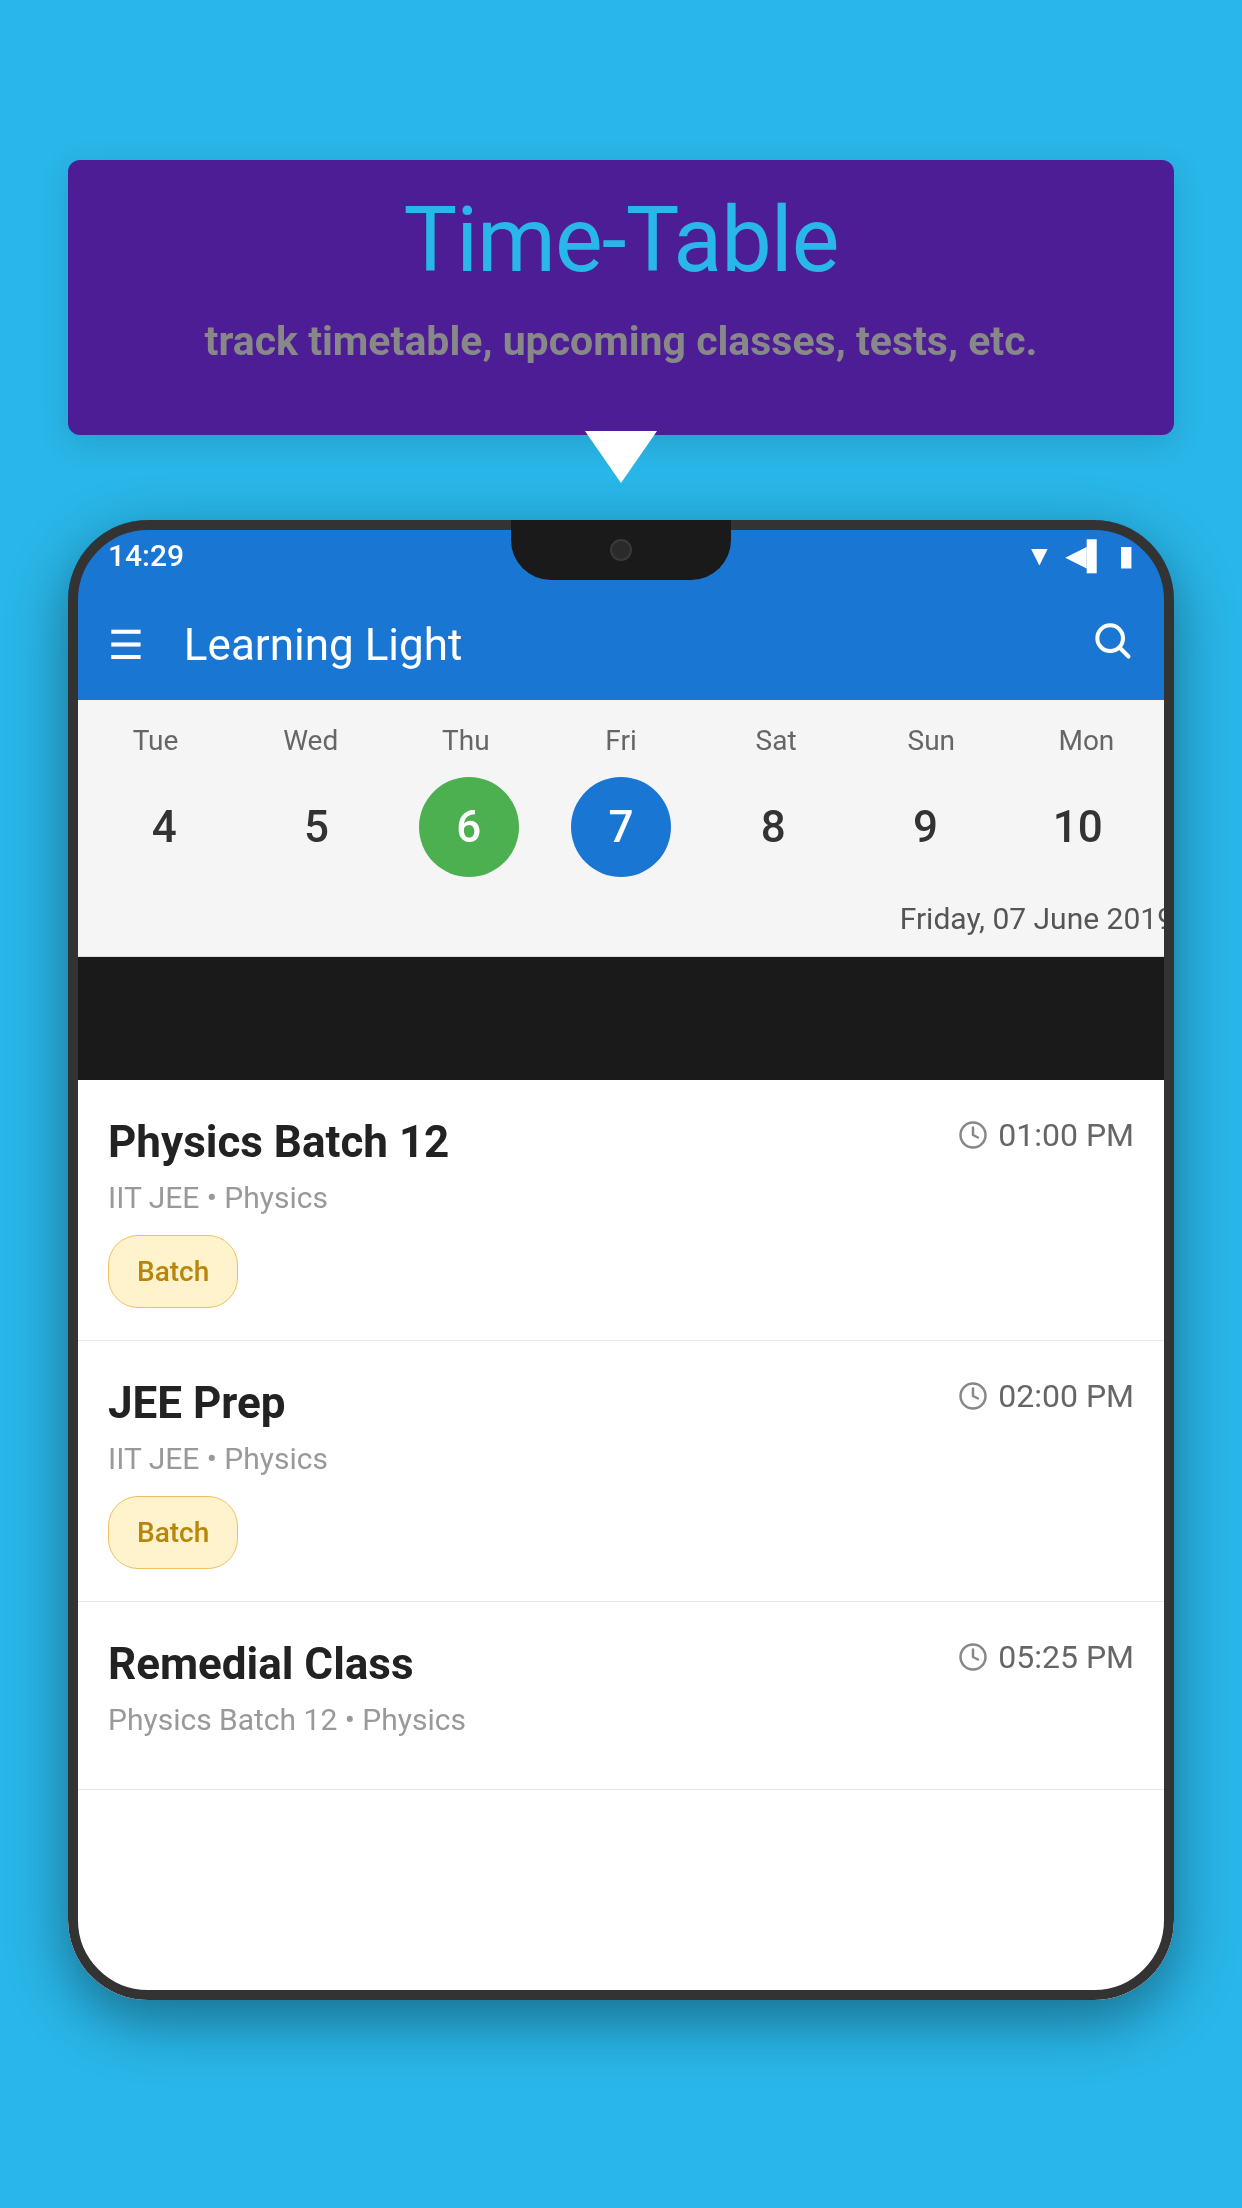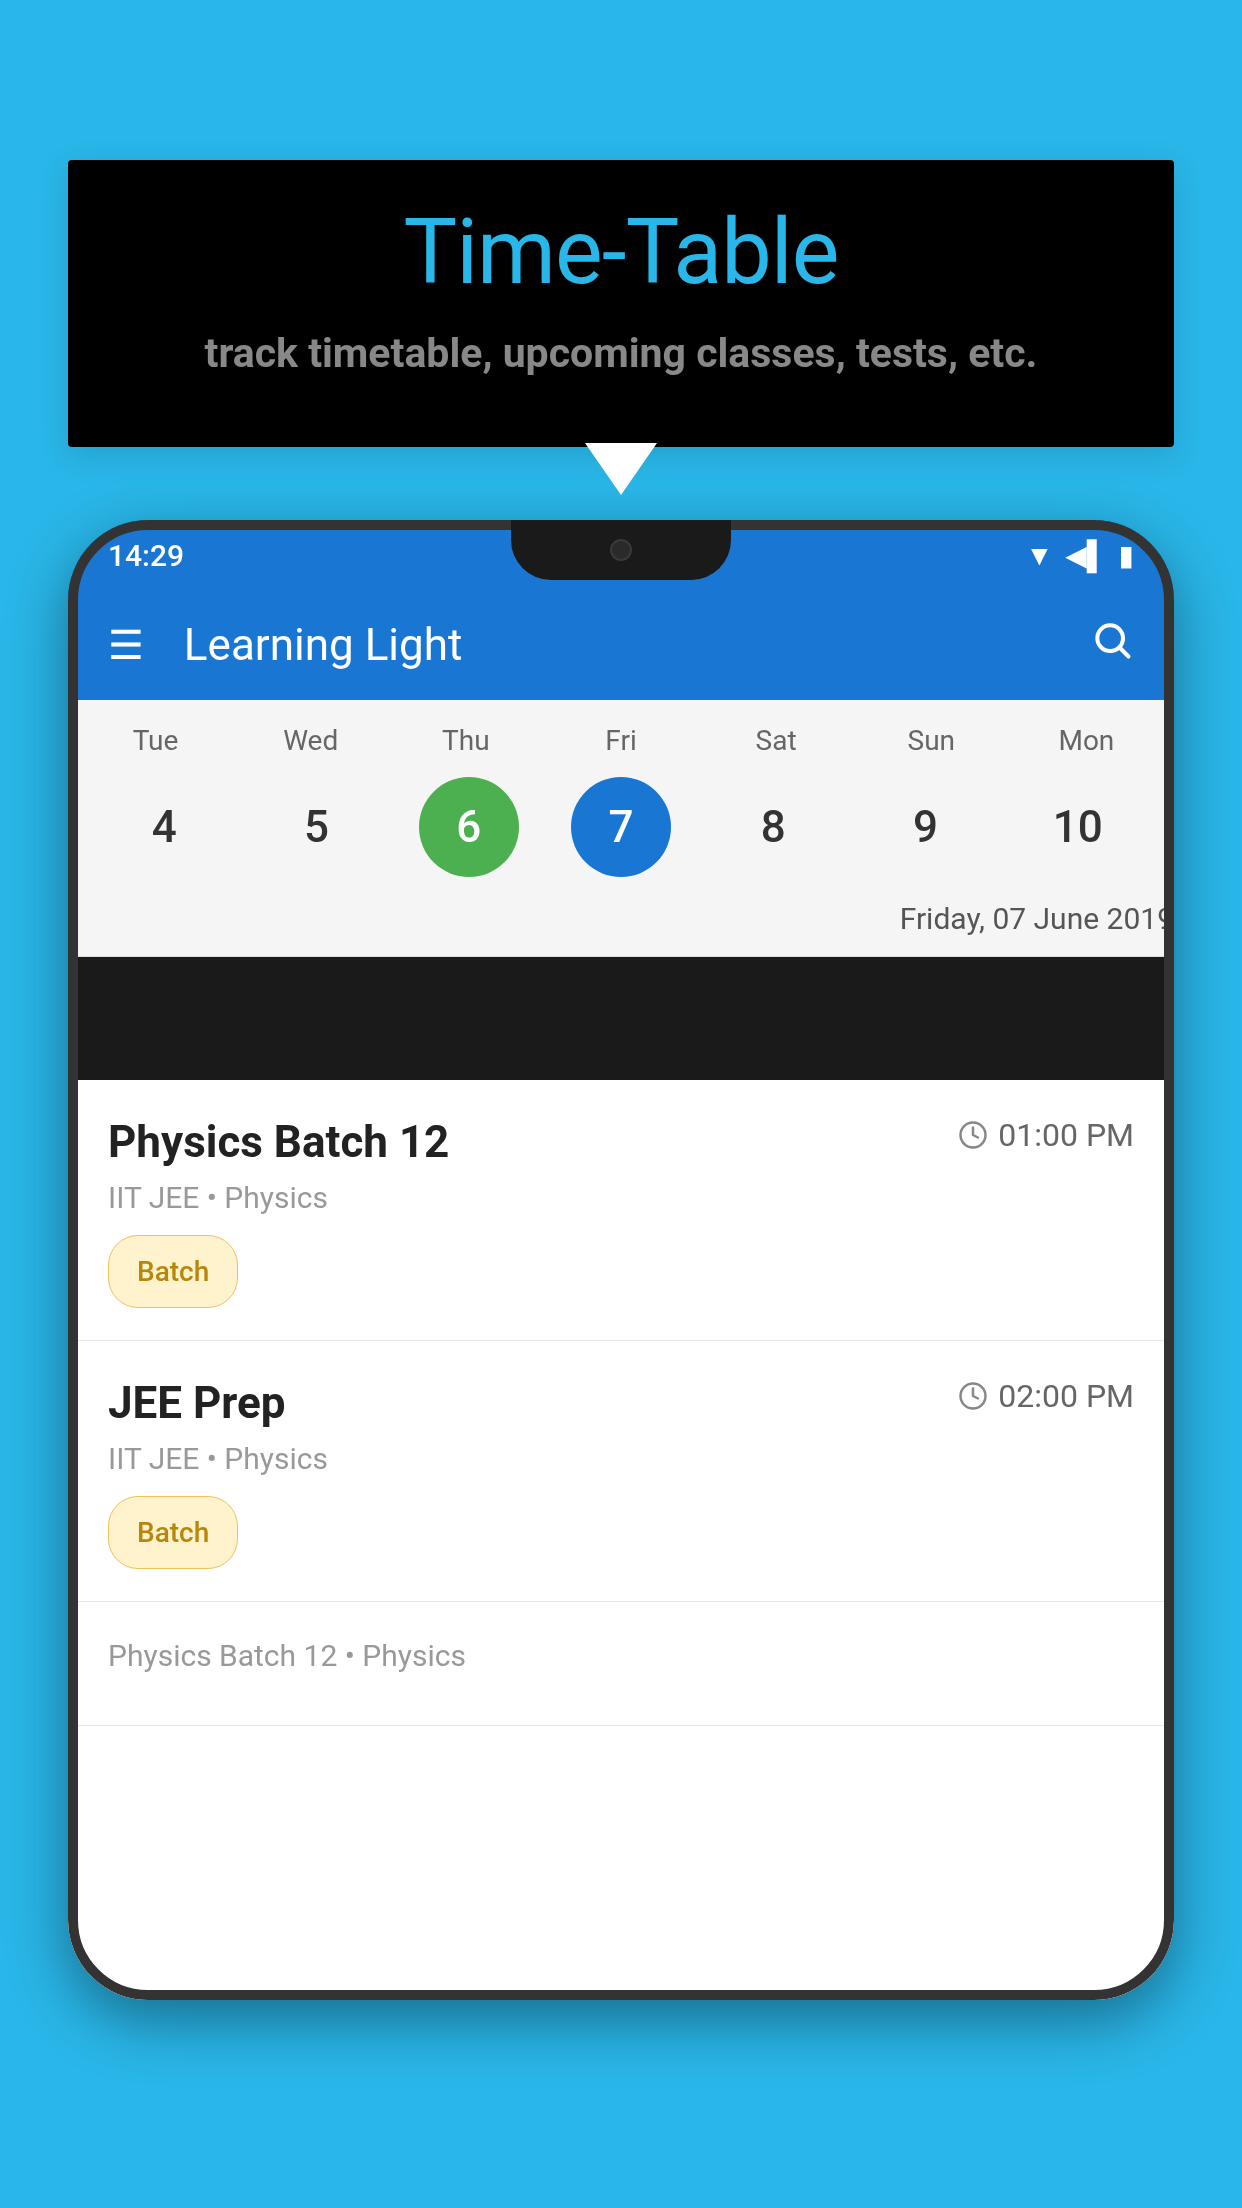--- a/index.html
+++ b/index.html
@@ -13,23 +13,23 @@
       overflow: hidden;
       position: relative;
     }
 
     
     .tooltip-card {
       position: absolute;
       top: 160px;
       left: 68px;
       right: 68px;
-      background: #000000;
-      border-radius: 4px;
-      padding: 40px 80px 70px;
+      background: #4c1d95;
+      border-radius: 12px;
+      padding: 28px 80px 70px;
       text-align: center;
       box-shadow: 0 8px 32px rgba(0,0,0,0.12);
     }
 
     .tooltip-card::after {
       content: '';
       position: absolute;
       bottom: -48px;
       left: 50%;
       transform: translateX(-50%);
@@ -375,19 +375,29 @@
               <polyline points="12 6 12 12 16 14"></polyline>
             </svg>
             02:00 PM
           </span>
         </div>
         <div class="schedule-item-subtitle">IIT JEE • Physics</div>
         <span class="batch-badge">Batch</span>
       </div>
 
       <div class="schedule-item">
+        <div class="schedule-item-header">
+          <span class="schedule-item-title">Remedial Class</span>
+          <span class="schedule-item-time">
+            <svg width="30" height="30" viewBox="0 0 24 24" fill="none" stroke="#888" stroke-width="2" stroke-linecap="round" stroke-linejoin="round">
+              <circle cx="12" cy="12" r="10"></circle>
+              <polyline points="12 6 12 12 16 14"></polyline>
+            </svg>
+            05:25 PM
+          </span>
+        </div>
         <div class="schedule-item-subtitle">Physics Batch 12 • Physics</div>
       </div>
 
     </div>
 
   </div>
 </div>
 
 </body></html>

